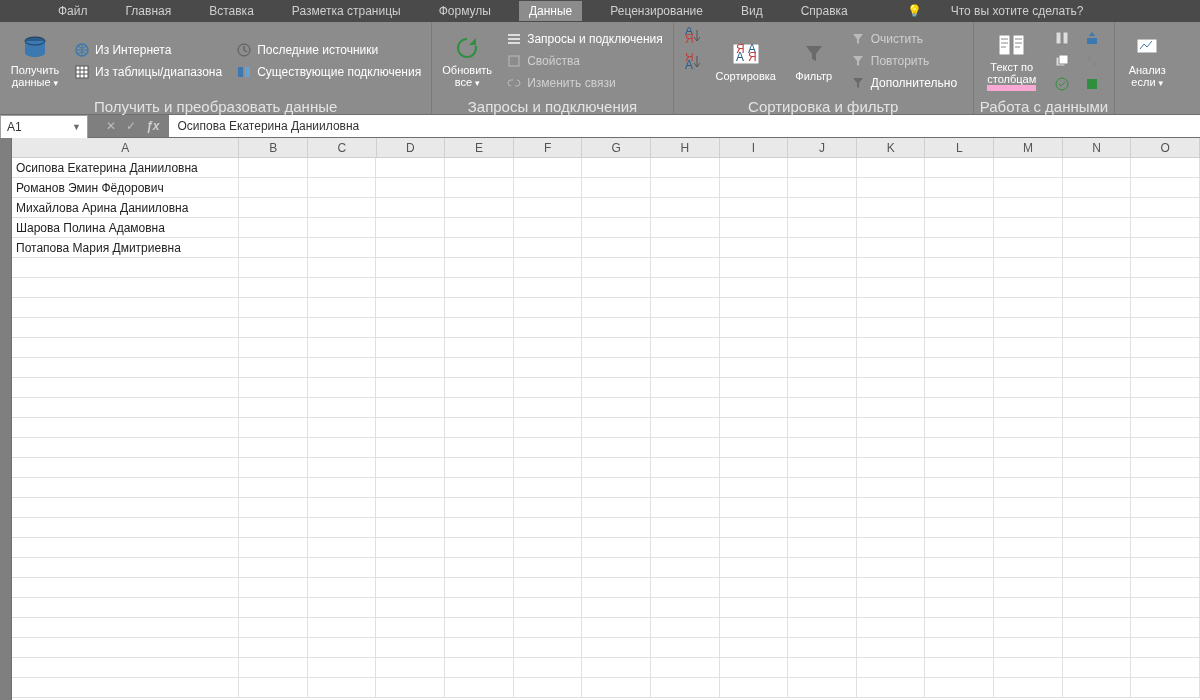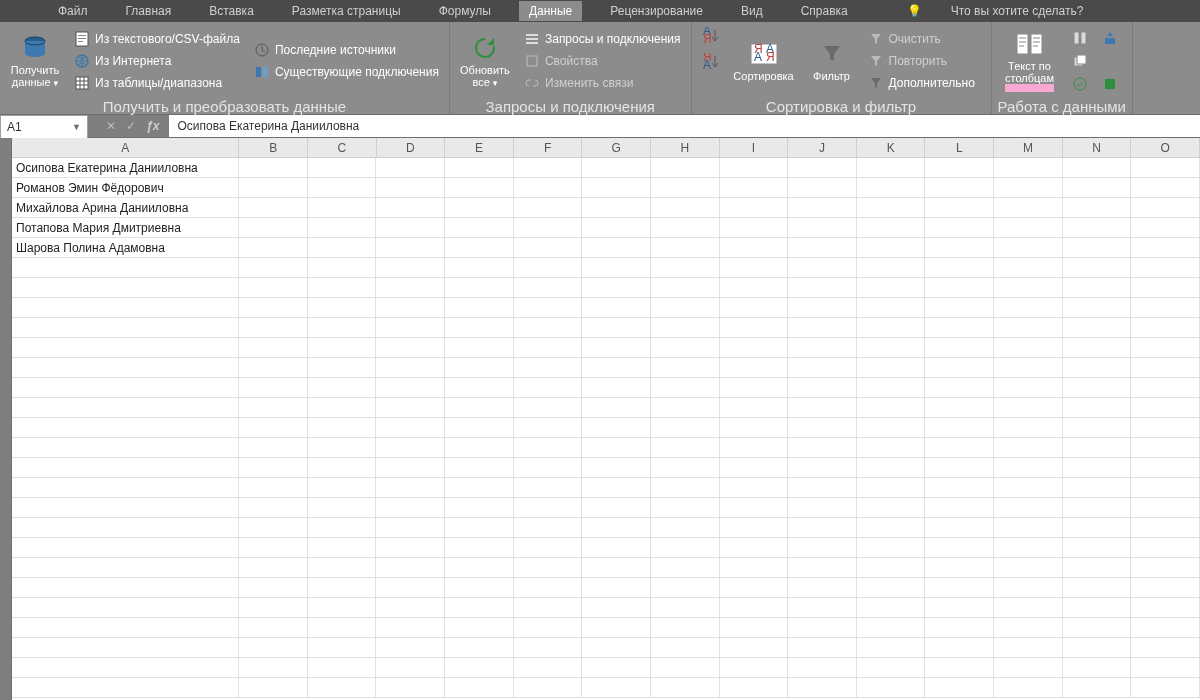--- a/index.html
+++ b/index.html
@@ -52,21 +52,21 @@
 .small-list { display: flex; flex-direction: column; gap: 2px; justify-content: center; }
 .small-btn {
   display: flex; align-items: center; gap: 5px; height: 20px; padding: 0 4px;
   font-size: 12px; white-space: nowrap;
 }
 .small-btn .ic { width: 16px; height: 16px; display:flex; align-items:center; justify-content:center; }
 .small-btn.disabled { color: #d0d0d0; align-items: center; }
 
 .chev::after { content: "▾"; font-size: 9px; margin-left: 3px; }
 
-.underline-red { border-bottom: 8px solid #f9a8d4; }
+.underline-red { border-bottom: 6px solid #f9a8d4; }
 
 
 .formula-row {
   height: 24px;
   background: #7f7f7f;
   display: flex;
   align-items: stretch;
   border-top: 1px solid #6e6e6e;
   border-bottom: 1px solid #6e6e6e;
 }
@@ -153,31 +153,20 @@
               <path d="M3 6v12c0 2.2 4.5 4 10 4s10-1.8 10-4V6" fill="#3b79b0"></path>
               <ellipse cx="13" cy="6" rx="10" ry="4" fill="none" stroke="#1e3f5f"></ellipse>
             </svg>
         </span>
         <span class="txt chev" style="white-space:pre-line">Получить
 данные</span>
       </div>
       <div class="small-list">
         <div class="small-btn">
           <span class="ic">
-            <svg width="14" height="16">
-                <rect x="1" y="1" width="12" height="14" fill="#fff" stroke="#555"></rect>
-                <rect x="3" y="4" width="8" height="1" fill="#888"></rect>
-                <rect x="3" y="7" width="8" height="1" fill="#888"></rect>
-                <rect x="3" y="10" width="5" height="1" fill="#888"></rect>
-              </svg>
-          </span>
-          <span>Из текстового/CSV-файла</span>
-        </div>
-        <div class="small-btn">
-          <span class="ic">
             <svg width="14" height="14">
                 <circle cx="7" cy="7" r="6" fill="none" stroke="#3b79b0" stroke-width="1.4"></circle>
                 <path d="M1 7h12M7 1v12M3 3q4 4 8 0M3 11q4 -4 8 0" stroke="#3b79b0" fill="none"></path>
               </svg>
           </span>
           <span>Из Интернета</span>
         </div>
         <div class="small-btn">
           <span class="ic">
             <svg width="14" height="14">
@@ -389,20 +378,35 @@
               <svg width="14" height="14">
                 <rect x="2" y="2" width="10" height="10" fill="#2f8f3f"></rect>
               </svg>
             </span>
           </div>
       </div>
     </div>
     <div class="label">Работа с данными</div>
   </div>
 
+  <div class="ribbon-group" style="min-width:60px; border-right:none">
+    <div class="body">
+      <div class="big-btn" style="width:52px">
+        <span class="ic">
+          <svg width="24" height="22">
+              <rect x="2" y="2" width="20" height="14" fill="#fff" stroke="#888"></rect>
+              <path d="M5 12l4-5 3 3 5-6" stroke="#3b79b0" fill="none"></path>
+            </svg>
+        </span>
+        <span class="txt chev" style="white-space:pre-line">Анализ
+если</span>
+      </div>
+    </div>
+    <div class="label">&nbsp;</div>
+  </div>
 
 </div>
 
 <div class="formula-row">
   <div class="name-box">
     <span>A1</span>
     <span class="dd">▼</span>
   </div>
   <div class="fx-sep"></div>
   <div class="fx-controls">
@@ -481,38 +485,38 @@
           <div class="cell cw-std"></div>
           <div class="cell cw-std"></div>
           <div class="cell cw-std"></div>
           <div class="cell cw-std"></div>
           <div class="cell cw-std"></div>
           <div class="cell cw-std"></div>
           <div class="cell cw-std"></div>
           <div class="cell cw-std"></div>
         </div>
         <div class="row">
+          <div class="cell cw-A">Шарова Полина Адамовна</div>
+          <div class="cell cw-std"></div>
+          <div class="cell cw-std"></div>
+          <div class="cell cw-std"></div>
+          <div class="cell cw-std"></div>
+          <div class="cell cw-std"></div>
+          <div class="cell cw-std"></div>
+          <div class="cell cw-std"></div>
+          <div class="cell cw-std"></div>
+          <div class="cell cw-std"></div>
+          <div class="cell cw-std"></div>
+          <div class="cell cw-std"></div>
+          <div class="cell cw-std"></div>
+          <div class="cell cw-std"></div>
+          <div class="cell cw-std"></div>
+        </div>
+        <div class="row">
           <div class="cell cw-A">Потапова Мария Дмитриевна</div>
-          <div class="cell cw-std"></div>
-          <div class="cell cw-std"></div>
-          <div class="cell cw-std"></div>
-          <div class="cell cw-std"></div>
-          <div class="cell cw-std"></div>
-          <div class="cell cw-std"></div>
-          <div class="cell cw-std"></div>
-          <div class="cell cw-std"></div>
-          <div class="cell cw-std"></div>
-          <div class="cell cw-std"></div>
-          <div class="cell cw-std"></div>
-          <div class="cell cw-std"></div>
-          <div class="cell cw-std"></div>
-          <div class="cell cw-std"></div>
-        </div>
-        <div class="row">
-          <div class="cell cw-A">Шарова Полина Адамовна</div>
           <div class="cell cw-std"></div>
           <div class="cell cw-std"></div>
           <div class="cell cw-std"></div>
           <div class="cell cw-std"></div>
           <div class="cell cw-std"></div>
           <div class="cell cw-std"></div>
           <div class="cell cw-std"></div>
           <div class="cell cw-std"></div>
           <div class="cell cw-std"></div>
           <div class="cell cw-std"></div>

